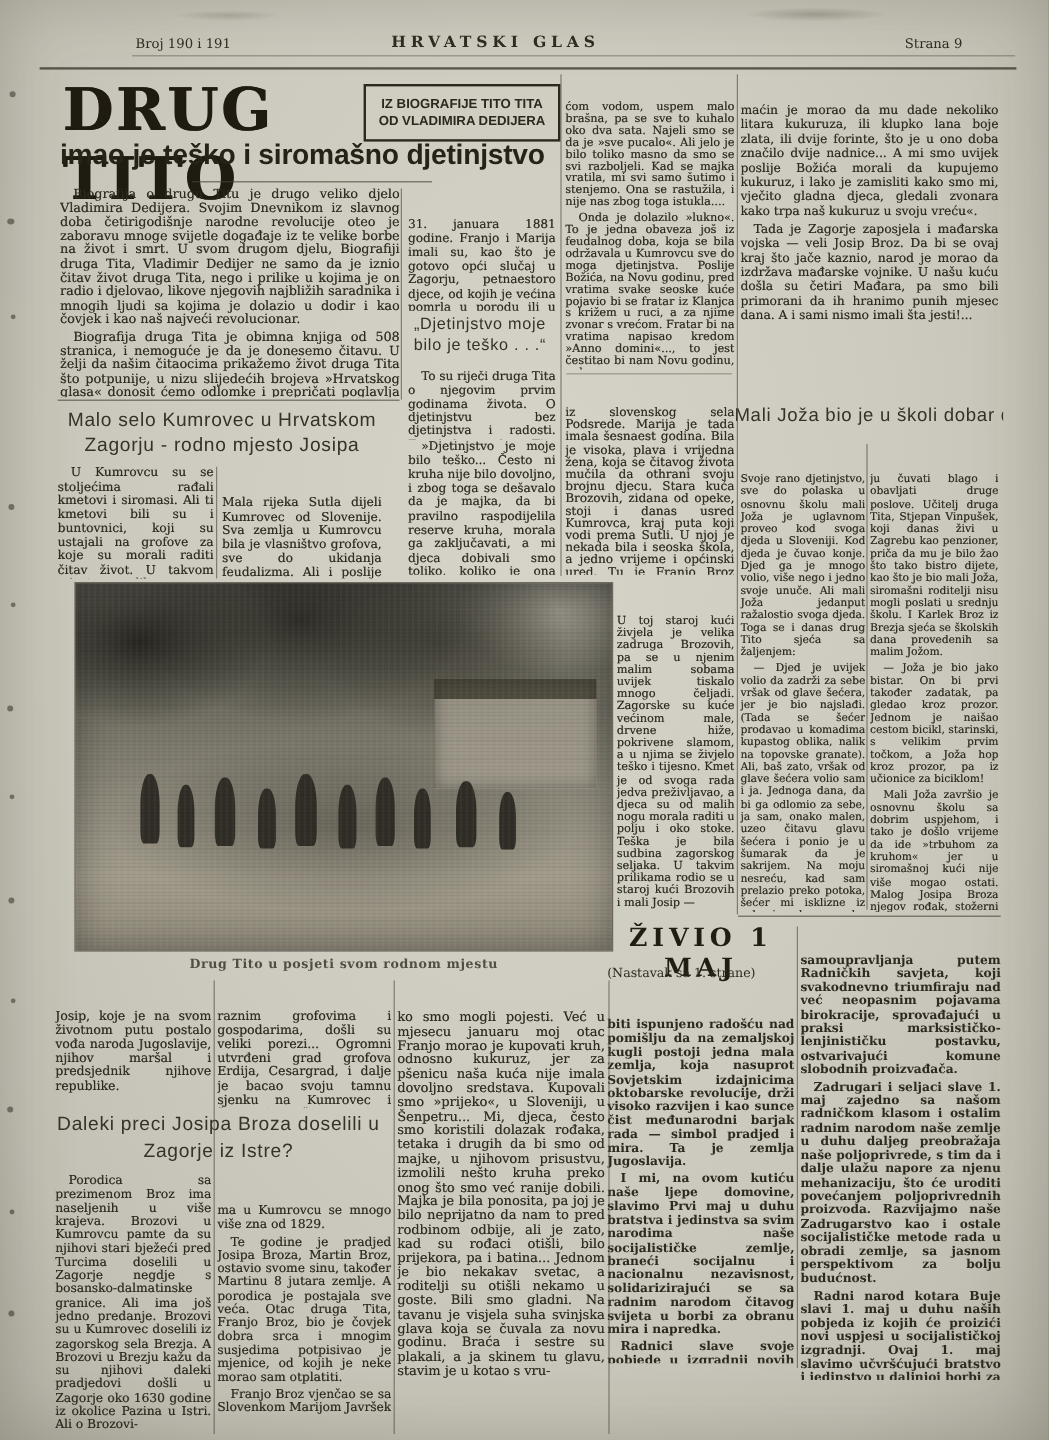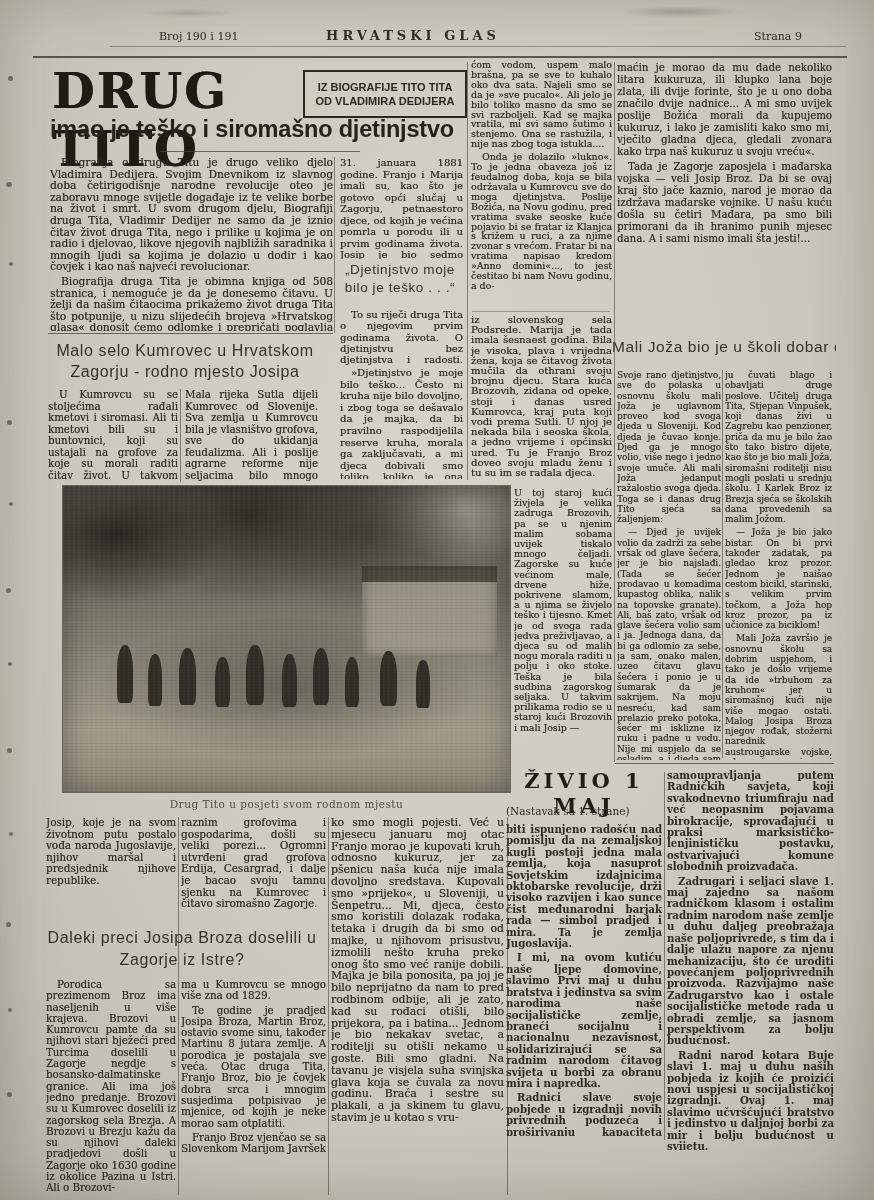--- a/index.html
+++ b/index.html
@@ -5,33 +5,33 @@
   html,body{margin:0;padding:0;background:#8a877d;}
   .paper{
     position:relative;width:874px;height:1200px;margin:0 auto;overflow:hidden;
     background:radial-gradient(ellipse at 50% 38%, #d6d3c8 0%, #cdcabf 50%, #c3c0b5 82%, #b2afa4 100%);
     box-shadow:inset 0 0 60px rgba(60,55,40,.25);
     font-family:"DejaVu Serif","Liberation Serif",serif;color:#2e2a20;
   }
   .abs{position:absolute;}
   .col{position:absolute;text-align:justify;overflow:hidden;color:#2e2a20;}
   .col p{margin:0 0 3px;text-indent:11px;line-height:inherit;text-shadow:.25px 0 0 rgba(46,42,32,.55);}
-  .col p.noind{text-indent:0;}
+  .col p.noind{text-indent:0;margin-top:25px;}
   .boldcol p{font-weight:bold;text-shadow:none;}
   .hr{position:absolute;background:#474338;height:1px;opacity:.75;}
   .vr{position:absolute;background:#4a463b;width:1px;opacity:.6;}
   .lighthead{position:absolute;font-family:"Liberation Sans",sans-serif;font-weight:400;
     color:#36322a;text-align:center;letter-spacing:.6px;overflow:hidden;}
   .hdrtxt{position:absolute;font-size:11px;color:#2f2b21;}
   .kicker{position:absolute;border:2px solid #2c2820;text-align:center;
     font-family:"Liberation Sans",sans-serif;font-weight:bold;color:#2c2820;
     display:flex;flex-direction:column;justify-content:center;gap:2px;background:rgba(210,207,196,.35);}
   .dot{position:absolute;border-radius:50%;background:rgba(40,35,26,.5);}
   .fig{position:absolute;background:#2f2d26;border-radius:45% 45% 18% 18%;}
-  .caption{position:absolute;text-align:center;font-weight:normal;font-size:10.5px;
+  .caption{position:absolute;text-align:center;font-weight:bold;font-size:10.5px;
     color:#3c382d;letter-spacing:.5px;opacity:.85;}
   .photo{position:absolute;overflow:hidden;
     background:
       radial-gradient(150px 100px at 12% 16%, rgba(22,22,17,.8), transparent 70%),
       radial-gradient(190px 120px at 42% 10%, rgba(28,28,22,.75), transparent 72%),
       radial-gradient(150px 110px at 68% 16%, rgba(40,38,30,.55), transparent 70%),
       radial-gradient(110px 70px at 90% 8%, rgba(205,200,185,.45), transparent 75%),
       radial-gradient(240px 90px at 50% 66%, rgba(25,24,19,.35), transparent 80%),
       linear-gradient(180deg,#5d5c53 0%,#6f6d61 34%,#8b8779 58%,#a19b8b 80%,#918b7b 100%);
     box-shadow:0 0 0 1px rgba(40,36,28,.6), inset 0 0 30px rgba(0,0,0,.35);
@@ -41,21 +41,21 @@
                repeating-linear-gradient(90deg, rgba(255,255,255,.03) 0 2px, transparent 2px 5px);}
   .house{position:absolute;left:67%;top:26%;width:30%;height:30%;
     background:linear-gradient(180deg,#494639 0 18%, #a39d8e 18% 100%);
     box-shadow:inset 0 0 12px rgba(0,0,0,.4);opacity:.8;}
 </style>
 </head>
 <body>
 
 <div class="paper">
 
-  <div class="hdrtxt" style="left:113px;top:30px;margin-left:46px;">Broj 190 i 191</div>
+  <div class="hdrtxt" style="left:113px;top:30px;">Broj 190 i 191</div>
   <div class="hdrtxt" style="left:0;top:28px;width:826px;text-align:center;font-weight:bold;letter-spacing:4px;font-size:13px;">HRVATSKI GLAS</div>
   <div class="hdrtxt" style="left:754px;top:30px;">Strana 9</div>
   <div class="hr" style="left:110px;top:46px;width:736px;opacity:.45;"></div>
   <div class="hr" style="left:33px;top:56px;width:814px;height:2px;opacity:.85;"></div>
 
   <div class="abs" style="left:52px;top:62px;width:250px;font-size:49px;font-weight:bold;letter-spacing:2px;color:#1f1b13;font-family:'DejaVu Serif',serif;text-shadow:.6px 0 0 #1f1b13;">DRUG TITO</div>
   <div class="kicker" style="left:303px;top:70px;width:160px;height:44px;font-size:11px;">
     <span>IZ BIOGRAFIJE TITO TITA</span>
     <span>OD VLADIMIRA DEDIJERA</span>
   </div>

